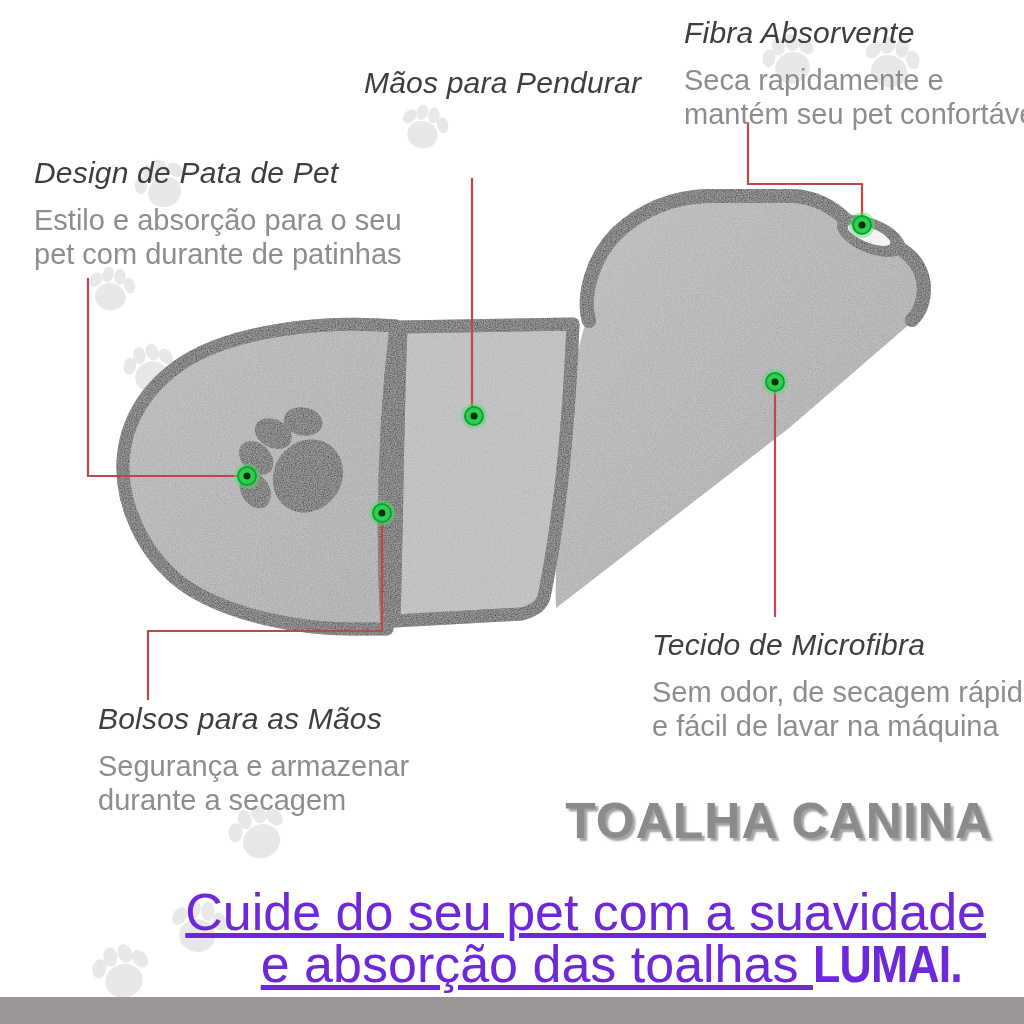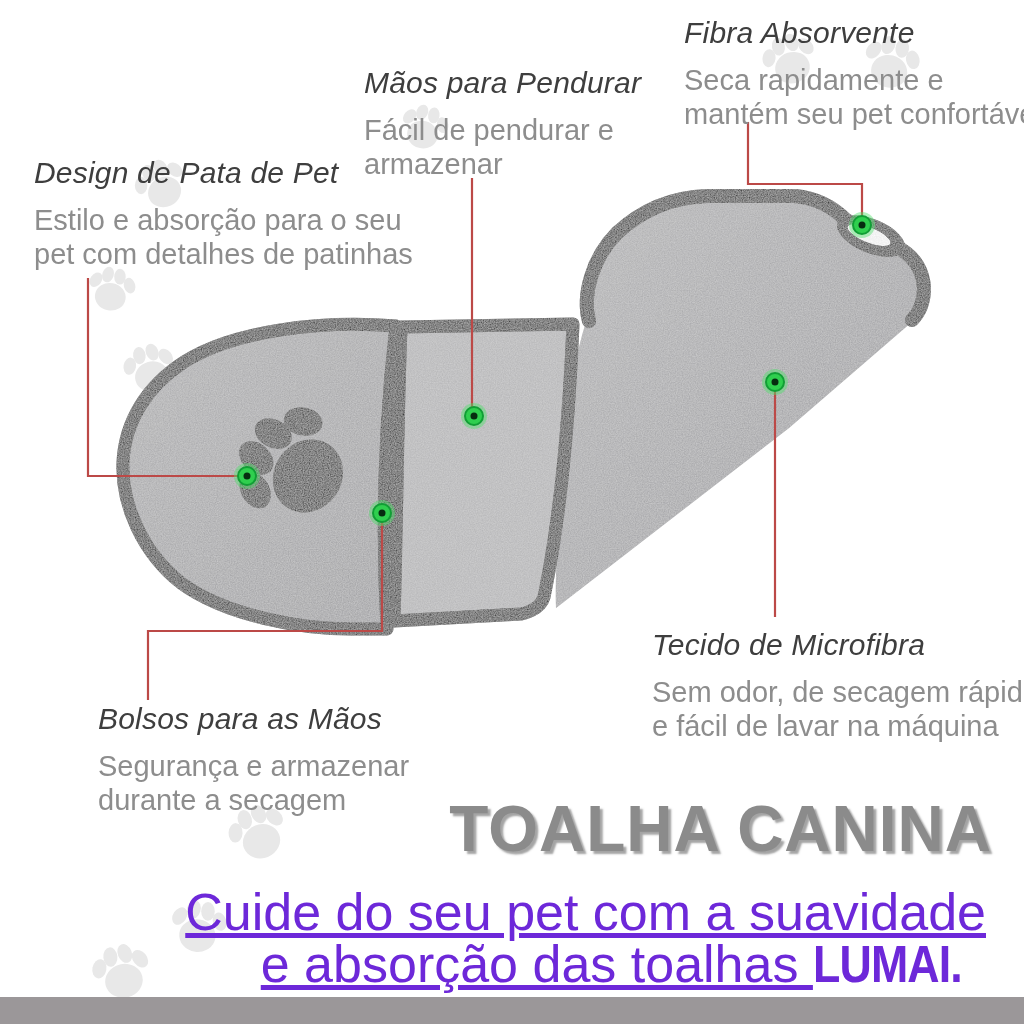--- a/index.html
+++ b/index.html
@@ -22,21 +22,21 @@
   }
   .callout-body{
     font-size:29px;
     color:#8d8d8d;
     line-height:1.17;
   }
   .callout-body div{white-space:nowrap;}
   .footer-title{
     position:absolute;
     right:32px;top:792px;
-    font-size:64px;
+    font-size:50px;
     font-weight:bold;
     letter-spacing:1px;
     color:#8b8b8b;
     text-shadow:3px 3px 2px rgba(90,90,90,0.55);
     white-space:nowrap;
   }
   .footer-sub{
     position:absolute;
     right:38px;
     font-size:52px;
@@ -168,30 +168,26 @@
         <circle cx="775" cy="382" r="9" fill="#2fcf4e" stroke="#119e35" stroke-width="2"></circle>
         <circle cx="775" cy="382" r="3.5" fill="#062d10"></circle>
       </g>
     </g>
   </svg>
 
   <div class="callout" style="left:34px;top:156px">
     <div class="callout-title">Design de Pata de Pet</div>
     <div class="callout-body">
       <div>Estilo e absorção para o seu</div>
-      <div>pet com detalhes de patinhas</div>
+      <div>pet com durante de patinhas</div>
     </div>
   </div>
 
   <div class="callout" style="left:364px;top:66px">
     <div class="callout-title">Mãos para Pendurar</div>
-    <div class="callout-body">
-      <div>Fácil de pendurar e</div>
-      <div>armazenar</div>
-    </div>
   </div>
 
   <div class="callout" style="left:684px;top:16px">
     <div class="callout-title">Fibra Absorvente</div>
     <div class="callout-body">
       <div>Seca rapidamente e</div>
       <div>mantém seu pet confortável</div>
     </div>
   </div>
 

